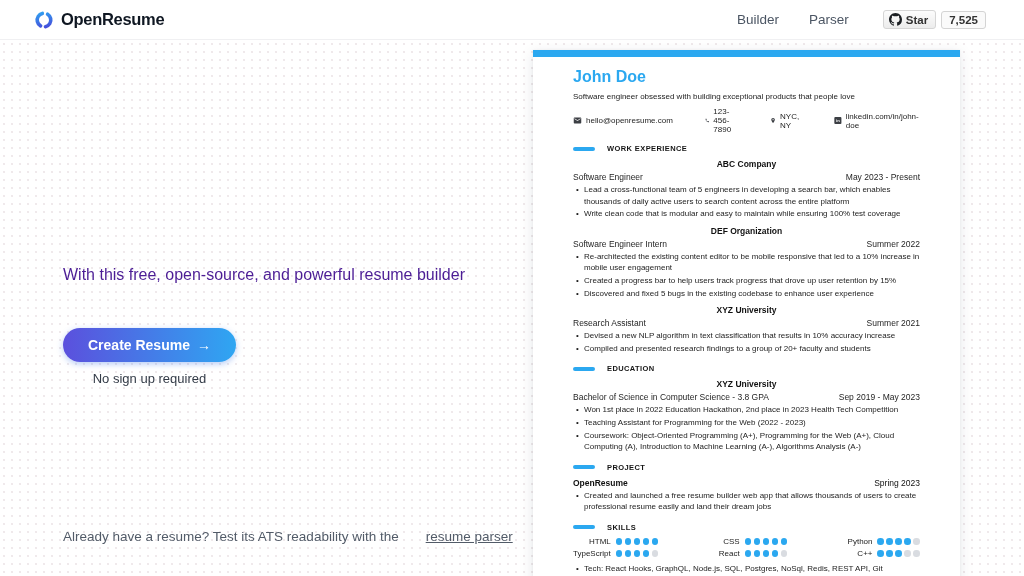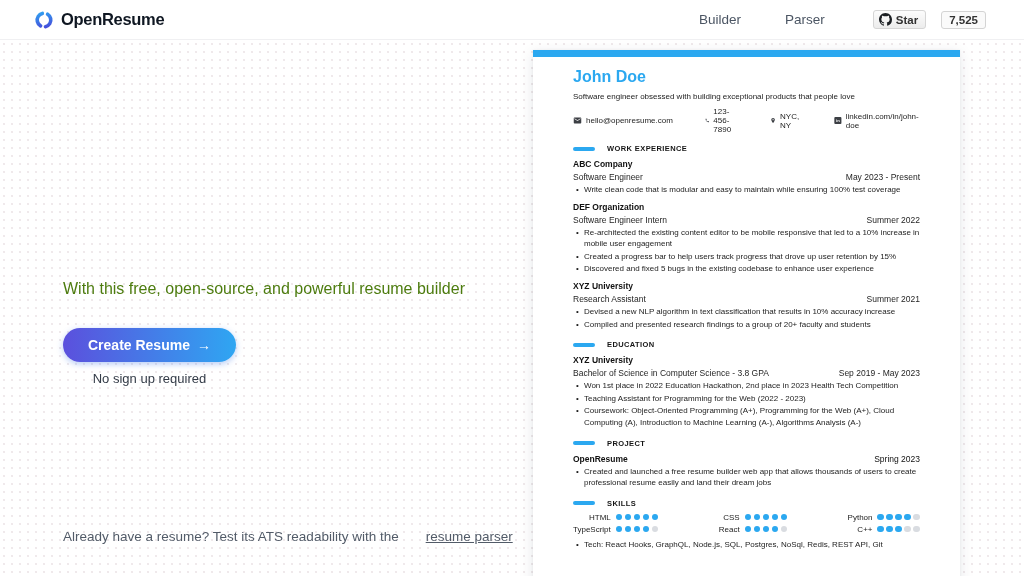--- a/index.html
+++ b/index.html
@@ -13,44 +13,44 @@
     --accent:#2BA8F0;
   }
   
   header {
     height:40px; background:#fff; border-bottom:1px solid #f0f0f2;
     display:flex; align-items:center; justify-content:space-between;
     padding:0 38px 0 34px; position:relative; z-index:5;
   }
   .logo { display:flex; align-items:center; gap:7px; text-decoration:none; color:#0f1722; cursor:pointer; }
   .logo-text { font-size:16.5px; font-weight:800; letter-spacing:-0.3px; }
-  nav { display:flex; align-items:center; gap:44px; }
+  nav { display:flex; align-items:center; gap:30px; }
   nav a.navlink { font-size:13.5px; color:#4b5563; text-decoration:none; cursor:pointer; }
   .gh { display:flex; align-items:center; margin-left:4px; }
   .gh-btn {
     display:flex; align-items:center; gap:4px;
     background:linear-gradient(#fcfcfc,#ececec); border:1px solid #d5d5d5;
     border-radius:3px; padding:2px 7px 2px 5px; font-size:11.5px; font-weight:700; color:#333;
     text-decoration:none; cursor:pointer;
   }
   .gh-count {
     background:#fafafa; border:1px solid #d4d4d4; border-radius:3px;
     padding:2px 7px; font-size:11.5px; font-weight:700; color:#333;
-    text-decoration:none; margin-left:15px; cursor:pointer;
+    text-decoration:none; margin-left:5px; cursor:pointer;
   }
   
   main { position:relative; width:1024px; height:536px; }
   h1.hero-title {
     position:absolute; left:62px; top:92px;
     font-size:36px; font-weight:800; line-height:37px; letter-spacing:-1px;
     background:linear-gradient(118deg,#4240C8 0%, #3A7AE0 55%, #2FA3F2 100%);
     -webkit-background-clip:text; background-clip:text; color:transparent;
   }
   h1.hero-title span { display:block; }
-  .subtitle { position:absolute; left:63px; top:240px; font-size:16px; color:#4d7c0f; }
+  .subtitle { position:absolute; left:63px; top:226px; font-size:16px; color:#4c1d95; }
   .cta-wrap { position:absolute; left:63px; top:288px; display:flex; flex-direction:column; align-items:center; width:auto; }
   .cta {
     display:inline-flex; align-items:center; gap:7px;
     background:linear-gradient(90deg,#5B50DD 0%, #2FA6F2 100%);
     color:#fff; font-size:14px; font-weight:700;
     border:none; border-radius:9999px; padding:9px 25px;
     text-decoration:none; cursor:pointer;
     box-shadow:0 2px 6px rgba(47,110,230,0.35);
   }
   .cta-note { margin-top:9px; font-size:13px; color:#333b47; }
@@ -65,21 +65,21 @@
   .resume-body { padding:11px 40px 0 40px; color:#1b1b1b; }
   .r-name { font-size:16px; font-weight:700; color:var(--accent); }
   .r-summary { margin-top:6px; font-size:8px; color:#1b1b1b; }
   .r-contact { margin-top:6px; display:flex; align-items:center; gap:32px; font-size:8px; color:#242424; }
   .r-contact .citem { display:flex; align-items:center; gap:4px; }
   .r-contact svg { display:block; }
   .r-sec { margin-top:10px; display:flex; align-items:center; gap:12px; }
   .r-sec .dash { width:22px; height:4px; border-radius:2px; background:var(--accent); }
   .r-sec .sec-label { font-size:7.5px; font-weight:700; letter-spacing:0.4px; color:#151515; }
   .entry { margin-top:6px; }
-  .org { font-size:8.5px; font-weight:700; color:#111; }
+  .org { font-size:8.5px; font-weight:700; color:#111;text-align:center; }
   .erow { display:flex; justify-content:space-between; align-items:baseline; margin-top:3px; font-size:8.5px; color:#1f1f1f; }
   .erow .date { white-space:nowrap; margin-left:4px; }
   .org-row { display:flex; justify-content:space-between; align-items:baseline; }
   .org-row .date { font-size:8.5px; font-weight:400; white-space:nowrap; }
   ul.bullets { list-style:none; margin-top:2px; }
   ul.bullets li {
     position:relative; padding-left:11px; margin-top:1px;
     font-size:8px; line-height:1.45; color:#1c1c1c;
   }
   ul.bullets li::before { content:"•"; position:absolute; left:3px; top:0; color:#1c1c1c; }
@@ -177,20 +177,21 @@
         <span class="sec-label">WORK EXPERIENCE</span>
       </div>
 
       <div class="entry">
         <div class="org">ABC Company</div>
         <div class="erow">
           <span>Software Engineer</span>
           <span class="date">May 2023 - Present</span>
         </div>
         <ul class="bullets">
+          <li>Lead a cross-functional team of 5 engineers in developing a search bar, which enables thousands of daily active users to search content across the entire platform</li>
           <li>Write clean code that is modular and easy to maintain while ensuring 100% test coverage</li>
         </ul>
       </div>
 
       <div class="entry">
         <div class="org">DEF Organization</div>
         <div class="erow">
           <span>Software Engineer Intern</span>
           <span class="date">Summer 2022</span>
         </div>

